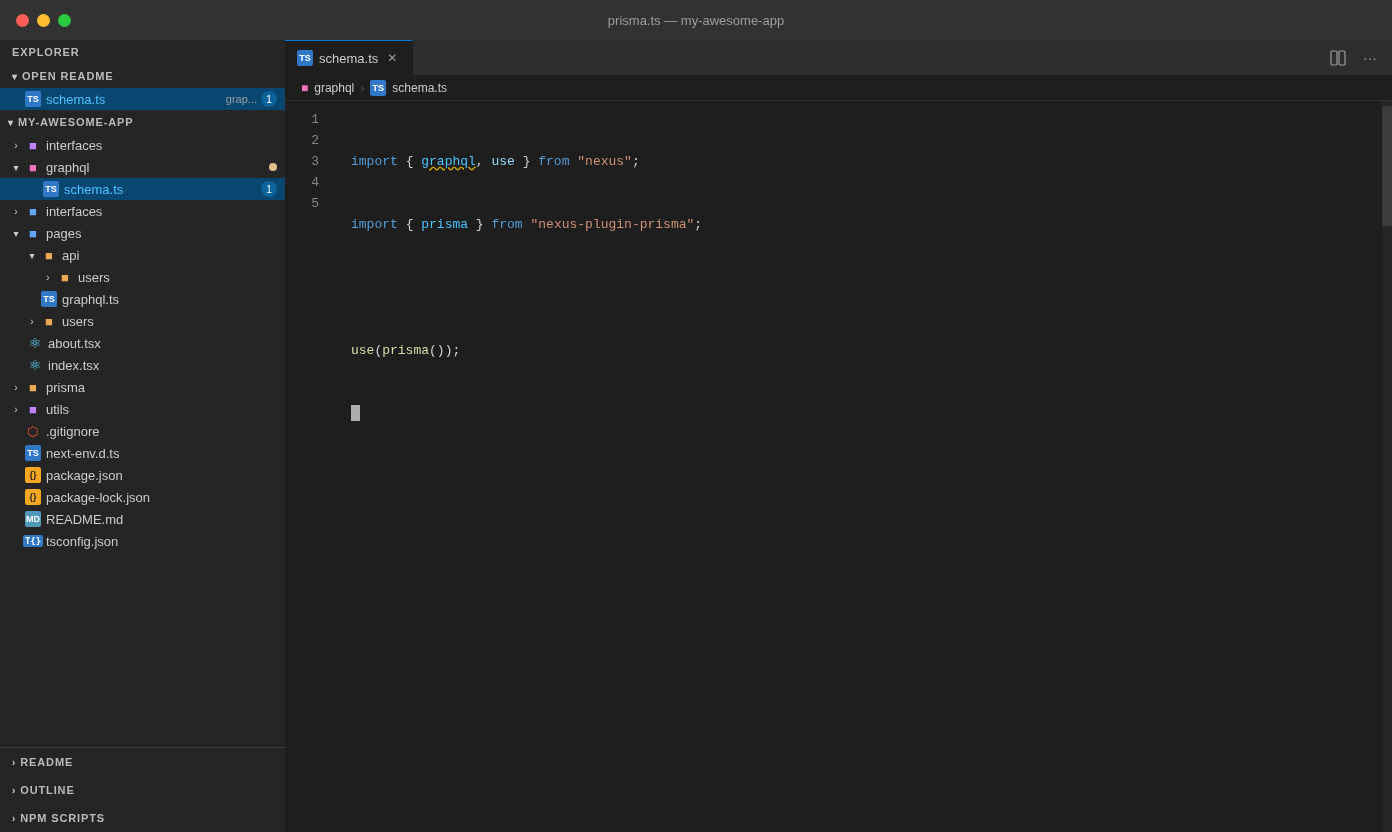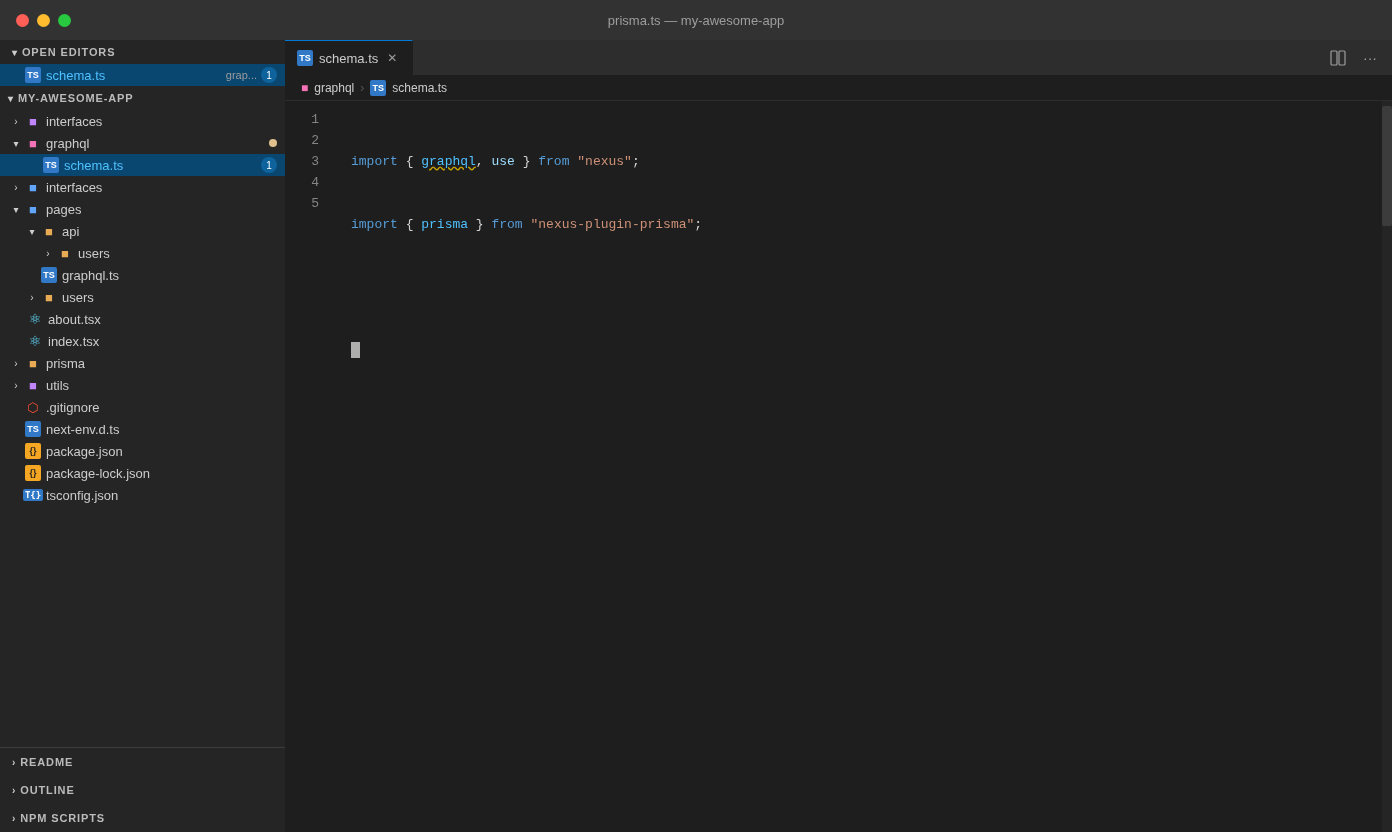--- a/index.html
+++ b/index.html
@@ -398,24 +398,27 @@
     <div class="traffic-light minimize"></div>
     <div class="traffic-light maximize"></div>
   </div>
   <span class="title-text">prisma.ts — my-awesome-app</span>
 </div>
 
 <div class="main-layout">
 
   <div class="sidebar">
 
+    <div class="sidebar-section-header">
+      <span>EXPLORER</span>
+    </div>
 
     <div class="sidebar-section-header">
       <span class="chevron">▾</span>
-      <span>OPEN EDITORS</span>
+      <span>OPEN README</span>
     </div>
 
     <div class="tree-item active" style="padding-left:16px;">
       <span class="item-indent" style="width:8px;"></span>
       <span class="item-icon">
         <span class="icon-ts">TS</span>
       </span>
       <span class="item-label" style="color:#4fc1ff;">schema.ts</span>
       <span style="color:#9d9d9d;font-size:11px;margin-right:4px;padding-left:32px;">grap...</span>
       <span class="item-badge">1</span>
@@ -542,20 +545,27 @@
       </div>
 
       <div class="tree-item" style="padding-left:8px;">
         <span class="item-indent" style="width:16px;"></span>
         <span class="item-icon">
           <span class="icon-json">{}</span>
         </span>
         <span class="item-label">package-lock.json</span>
       </div>
 
+      <div class="tree-item" style="padding-left:8px;">
+        <span class="item-indent" style="width:16px;"></span>
+        <span class="item-icon">
+          <span class="icon-md">MD</span>
+        </span>
+        <span class="item-label">README.md</span>
+      </div>
 
       <div class="tree-item" style="padding-left:8px;">
         <span class="item-indent" style="width:16px;"></span>
         <span class="item-icon">
           <span style="background:#3178c6;color:white;font-size:9px;font-weight:bold;border-radius:2px;padding:1px 2px;font-family:monospace;">T{}</span>
         </span>
         <span class="item-label">tsconfig.json</span>
       </div>
 
     </div>
@@ -614,20 +624,21 @@
         <div>1</div>
         <div>2</div>
         <div>3</div>
         <div>4</div>
         <div>5</div>
       </div>
       <div class="code-content">
         <span class="code-line"><span class="kw">import</span> <span class="punct">{ </span><span class="squiggly-yellow" style="color:#4fc1ff;">graphql</span><span class="punct">, </span><span style="color:#9cdcfe;">use</span><span class="punct"> } </span><span class="kw">from</span><span class="punct"> </span><span class="str">"nexus"</span><span class="punct">;</span></span>
         <span class="code-line"><span class="kw">import</span> <span class="punct">{ </span><span style="color:#4fc1ff;">prisma</span><span class="punct"> } </span><span class="kw">from</span><span class="punct"> </span><span class="str">"nexus-plugin-prisma"</span><span class="punct">;</span></span>
         <span class="code-line"></span>
+        <span class="code-line"><span style="color:#dcdcaa;">use</span><span class="punct">(</span><span style="color:#dcdcaa;">prisma</span><span class="punct">());</span></span>
         <span class="code-line"><span class="cursor-block"></span></span>
       </div>
       <div class="minimap">
         <div class="minimap-slider"></div>
       </div>
     </div>
 
   </div>
 </div>
 

